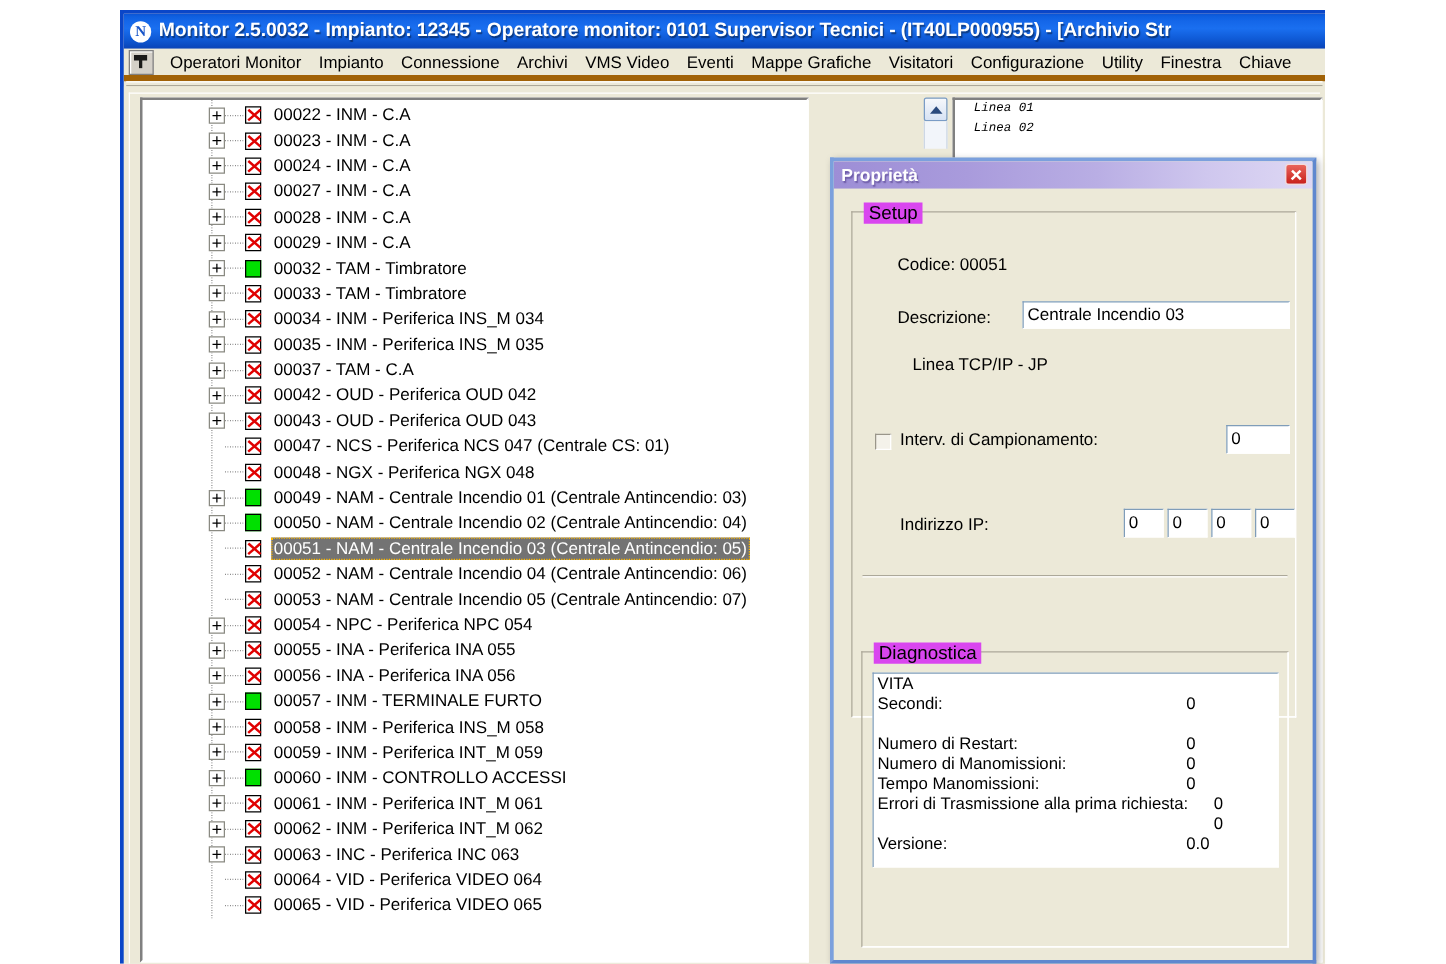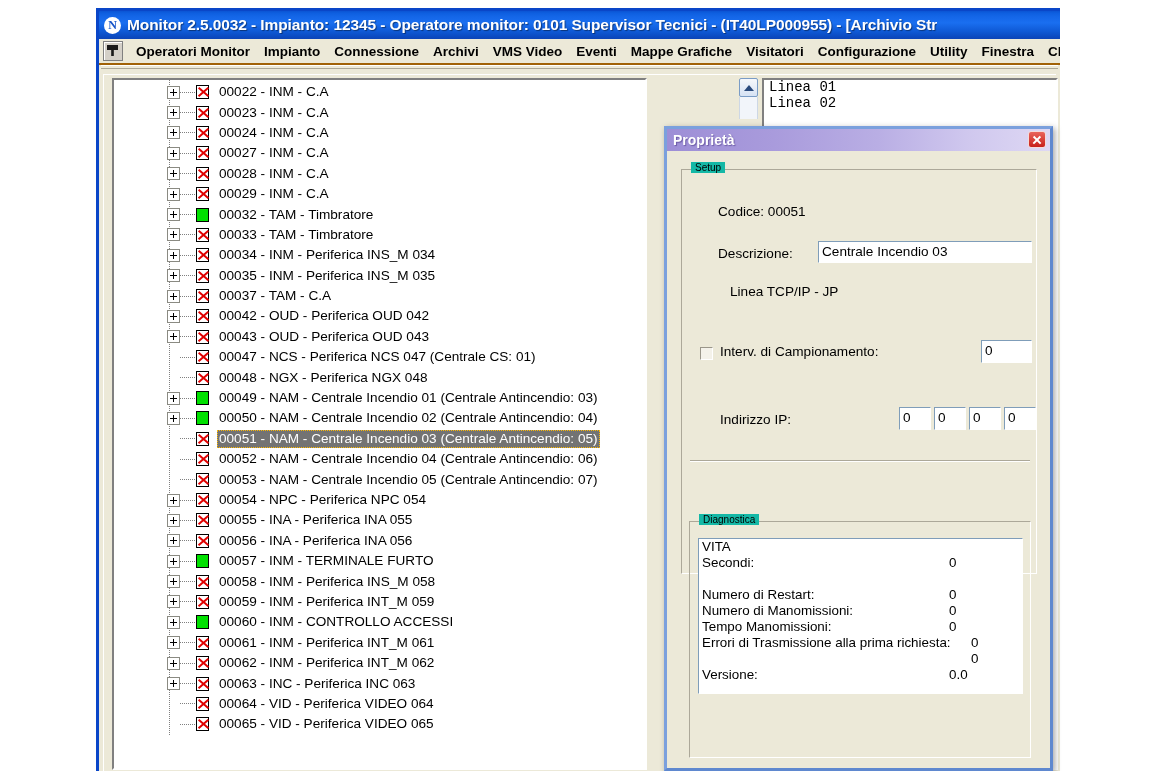--- a/index.html
+++ b/index.html
@@ -73,22 +73,21 @@
   .menu-bar {
     position: absolute;
     left: 0; top: 28px;
     width: 961px;
     height: 26px;
     background: #ece9d8;
     display: flex;
     align-items: center;
     padding-left: 4px;
     box-sizing: border-box;
-    border-bottom: 2px solid #a16207;
-    font-weight: bold;
+    border-bottom: 5px solid #a16207;
   }
   .menu-sysicon {
     width: 18px; height: 18px;
     border: 1px solid #808080;
     background: #d4d0c8;
     margin-right: 6px;
     position: relative;
     flex: 0 0 auto;
     box-shadow: inset 1px 1px 0 #fff;
   }
@@ -245,25 +244,26 @@
     width: 296px;
     height: 692px;
     background: #ffffff;
     border: 2px solid;
     border-color: #808080 #ffffff #ffffff #808080;
     box-sizing: border-box;
     overflow: hidden;
     font-family: "Liberation Mono", monospace;
   }
   .right-line {
-    font-size: 14px;
+    font-size: 10px;
     color: #000000;
-    padding-left: 5px;
+    padding-left: 15px;
     line-height: 15.5px;
     white-space: pre;
+    font-style: italic;
   }
 
   
   .scroll-up-btn {
     position: absolute;
     left: 635px; top: 3px;
     width: 19px; height: 19px;
     background: linear-gradient(to bottom, #f6f8fb, #d6e2f4);
     border: 1px solid #7a9cc6;
     border-radius: 2px;
@@ -372,23 +372,23 @@
     position: absolute;
     left: 0; top: 0;
     right: -1px; bottom: -1px;
     border: 1px solid #ffffff;
     border-top: none; border-left: none;
     pointer-events: none;
   }
   .group-legend {
     position: absolute;
     top: -8px; left: 9px;
-    background: #14b8a6;
+    background: #d946ef;
     padding: 0 4px;
-    font-size: 10px;
+    font-size: 15px;
     color: #000000;
     white-space: nowrap;
   }
 
   #grp-setup { left: 14px; top: 18px; width: 356px; height: 405px; }
   #grp-diag  { left: 22px; top: 370px; width: 342px; height: 237px; }
 
   .lbl {
     position: absolute;
     font-size: 13.6px;

